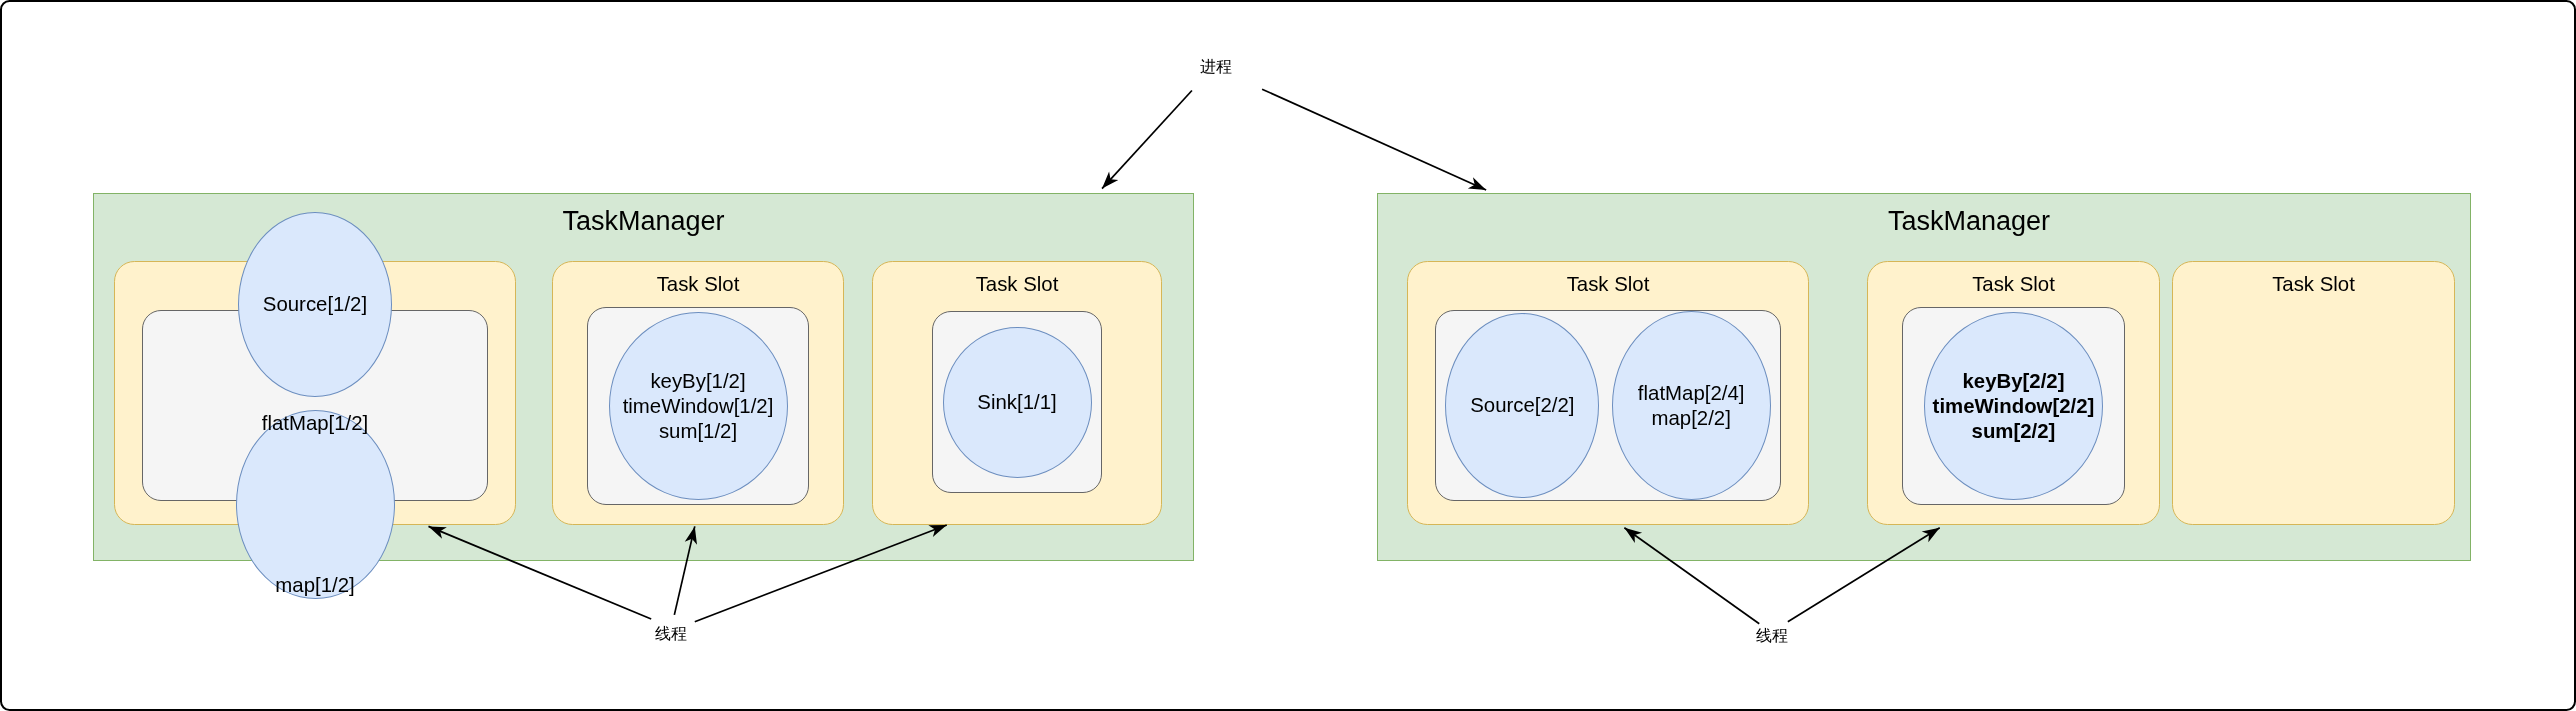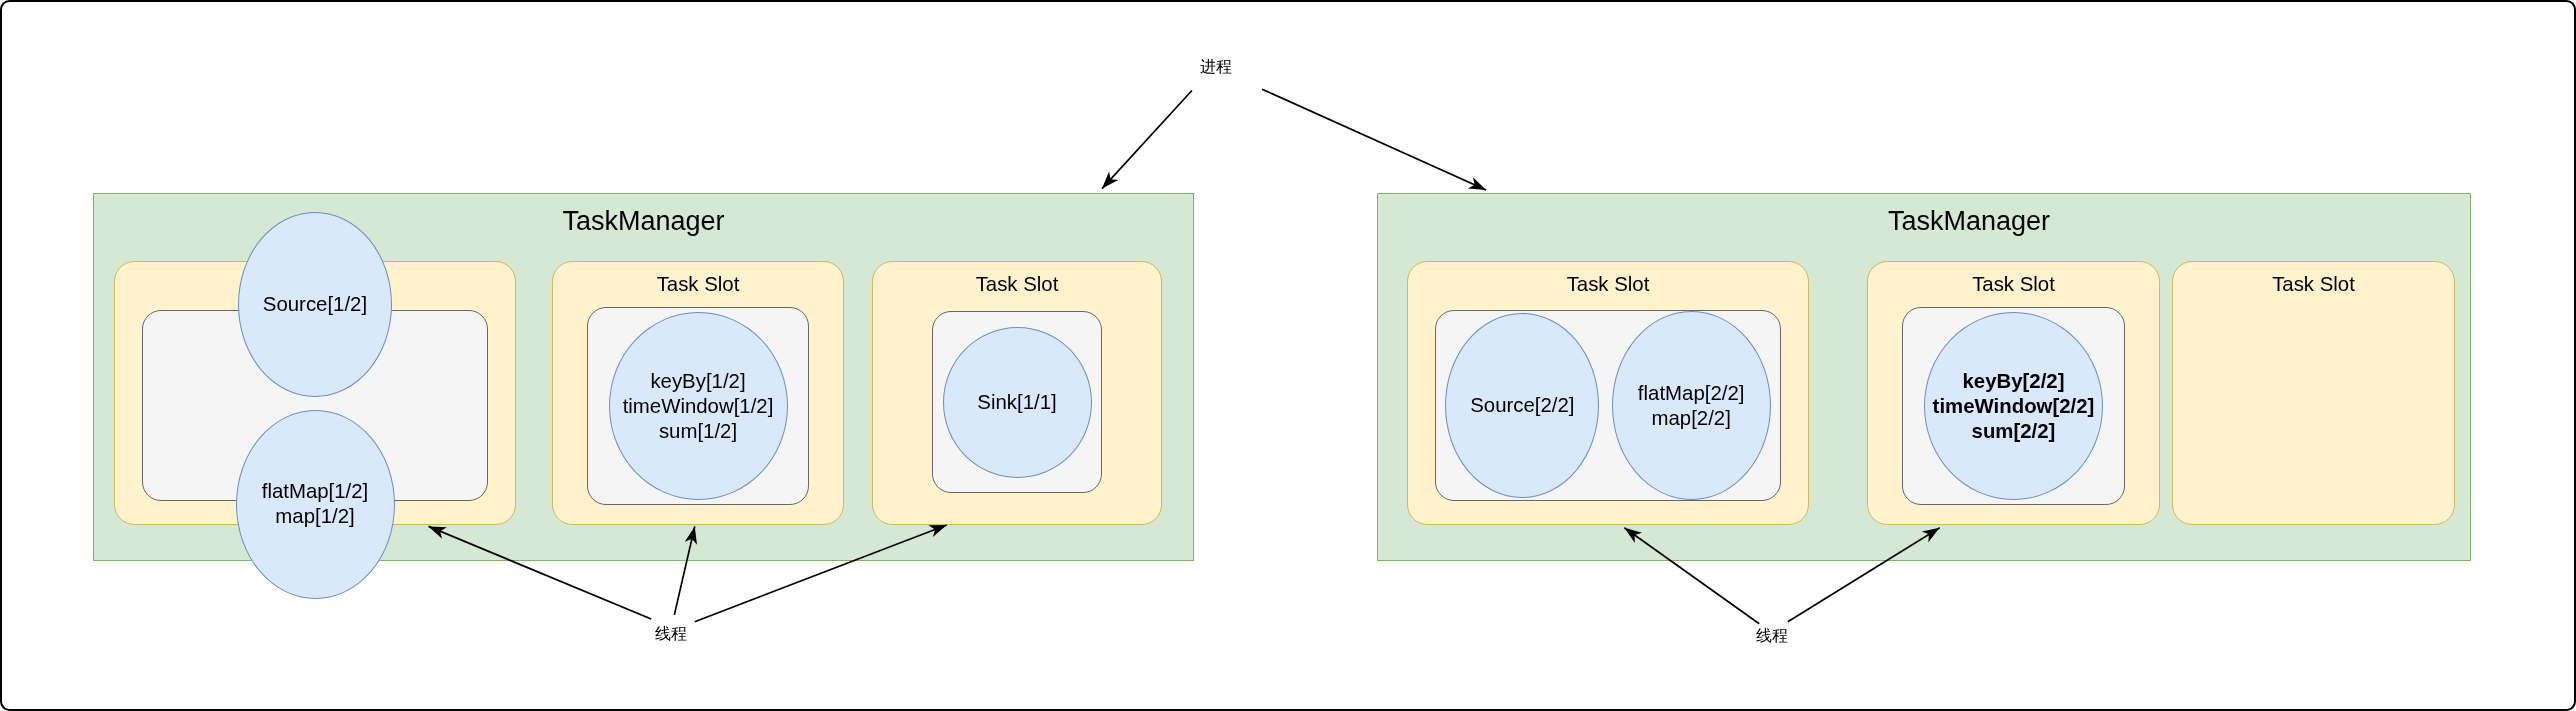--- a/index.html
+++ b/index.html
@@ -70,21 +70,21 @@
 
   <div class="tm tm-left" style="left:91px;top:191px;width:1101px;height:368px;">
     <div class="tm-title">TaskManager</div>
 
     <div class="slot" style="left:20px;width:402px;">
       <div class="slot-label">Task Slot</div>
       <div class="group" style="left:27px;right:27px;top:48px;bottom:23px;flex-direction:column;">
         <div class="ellipse" style="width:154px;height:185px;">
           <div class="tline">Source[1/2]</div>
         </div>
-        <div class="ellipse" style="width:159px;height:189px;">
+        <div class="ellipse" style="width:159px;height:189px;justify-content:space-between;">
           <div class="tline">flatMap[1/2]</div>
           <div class="tline">map[1/2]</div>
         </div>
       </div>
     </div>
 
     <div class="slot" style="left:458px;width:292px;">
       <div class="slot-label">Task Slot</div>
       <div class="group" style="left:34px;right:34px;top:45px;bottom:19px;">
         <div class="ellipse" style="width:179px;height:188px;">
@@ -108,21 +108,21 @@
   <div class="tm tm-right" style="left:1375px;top:191px;width:1094px;height:368px;">
     <div class="tm-title">TaskManager</div>
 
     <div class="slot" style="left:29px;width:402px;">
       <div class="slot-label">Task Slot</div>
       <div class="group" style="left:27px;right:27px;top:48px;bottom:23px;">
         <div class="ellipse" style="width:154px;height:185px;">
           <div class="tline">Source[2/2]</div>
         </div>
         <div class="ellipse" style="width:159px;height:189px;">
-          <div class="tline">flatMap[2/2]</div>
+          <div class="tline">flatMap[2/4]</div>
           <div class="tline">map[2/2]</div>
         </div>
       </div>
     </div>
 
     <div class="slot" style="left:489px;width:293px;">
       <div class="slot-label">Task Slot</div>
       <div class="group" style="left:34px;right:34px;top:45px;bottom:19px;font-weight:bold;">
         <div class="ellipse" style="width:179px;height:188px;">
           <div class="tline">keyBy[2/2]</div>

